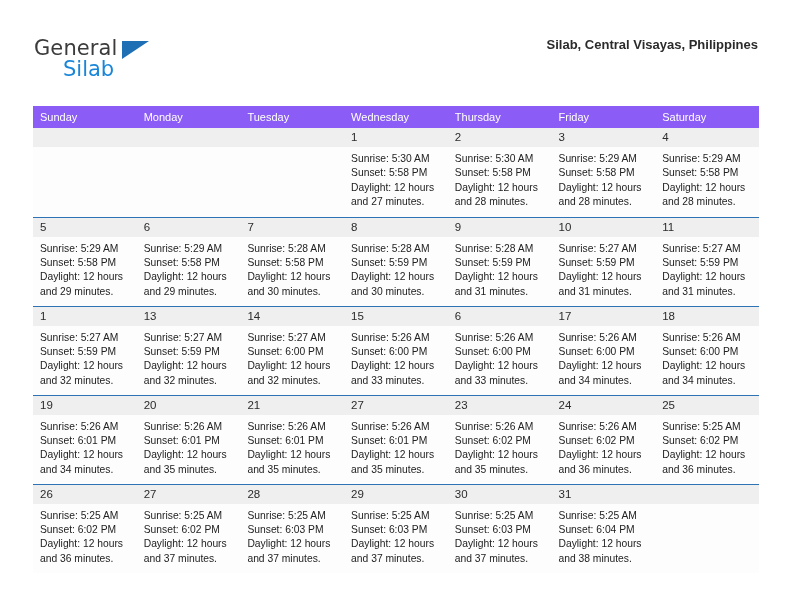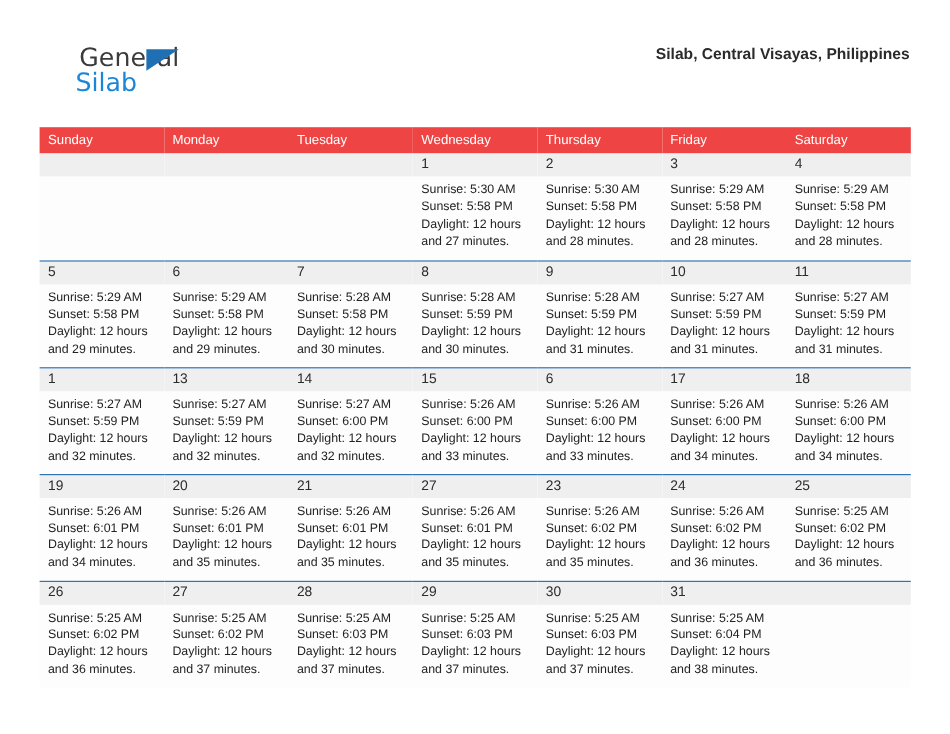--- a/index.html
+++ b/index.html
@@ -38,21 +38,20 @@
   }
   .brand-general {
     position: absolute;
     left: 0;
     top: 0;
     font-size: 21px;
     letter-spacing: 0.1px;
     color: #3b3b3b;
     font-family: "DejaVu Sans", sans-serif;
     font-weight: 400;
-    margin-left: 32px;
   }
   .brand-triangle {
     position: absolute;
     left: 88px;
     top: 5px;
     width: 0;
     height: 0;
     border-left: 27px solid #1f6fb5;
     border-bottom: 18px solid transparent;
   }
@@ -92,21 +91,21 @@
     position: absolute;
     left: 33px;
     top: 106px;
     width: 726px;
     border-collapse: collapse;
     table-layout: fixed;
   }
   .calendar col { width: 103.71px; }
 
   .dow-row th {
-    background: #ef4444;
+    background: #8b5cf6;
     color: #ffffff;
     font-size: 11px;
     font-weight: 400;
     text-align: left;
     padding: 5px 0 5px 7px;
     height: 20px;
     box-sizing: border-box;
     border: none;
   }
 

